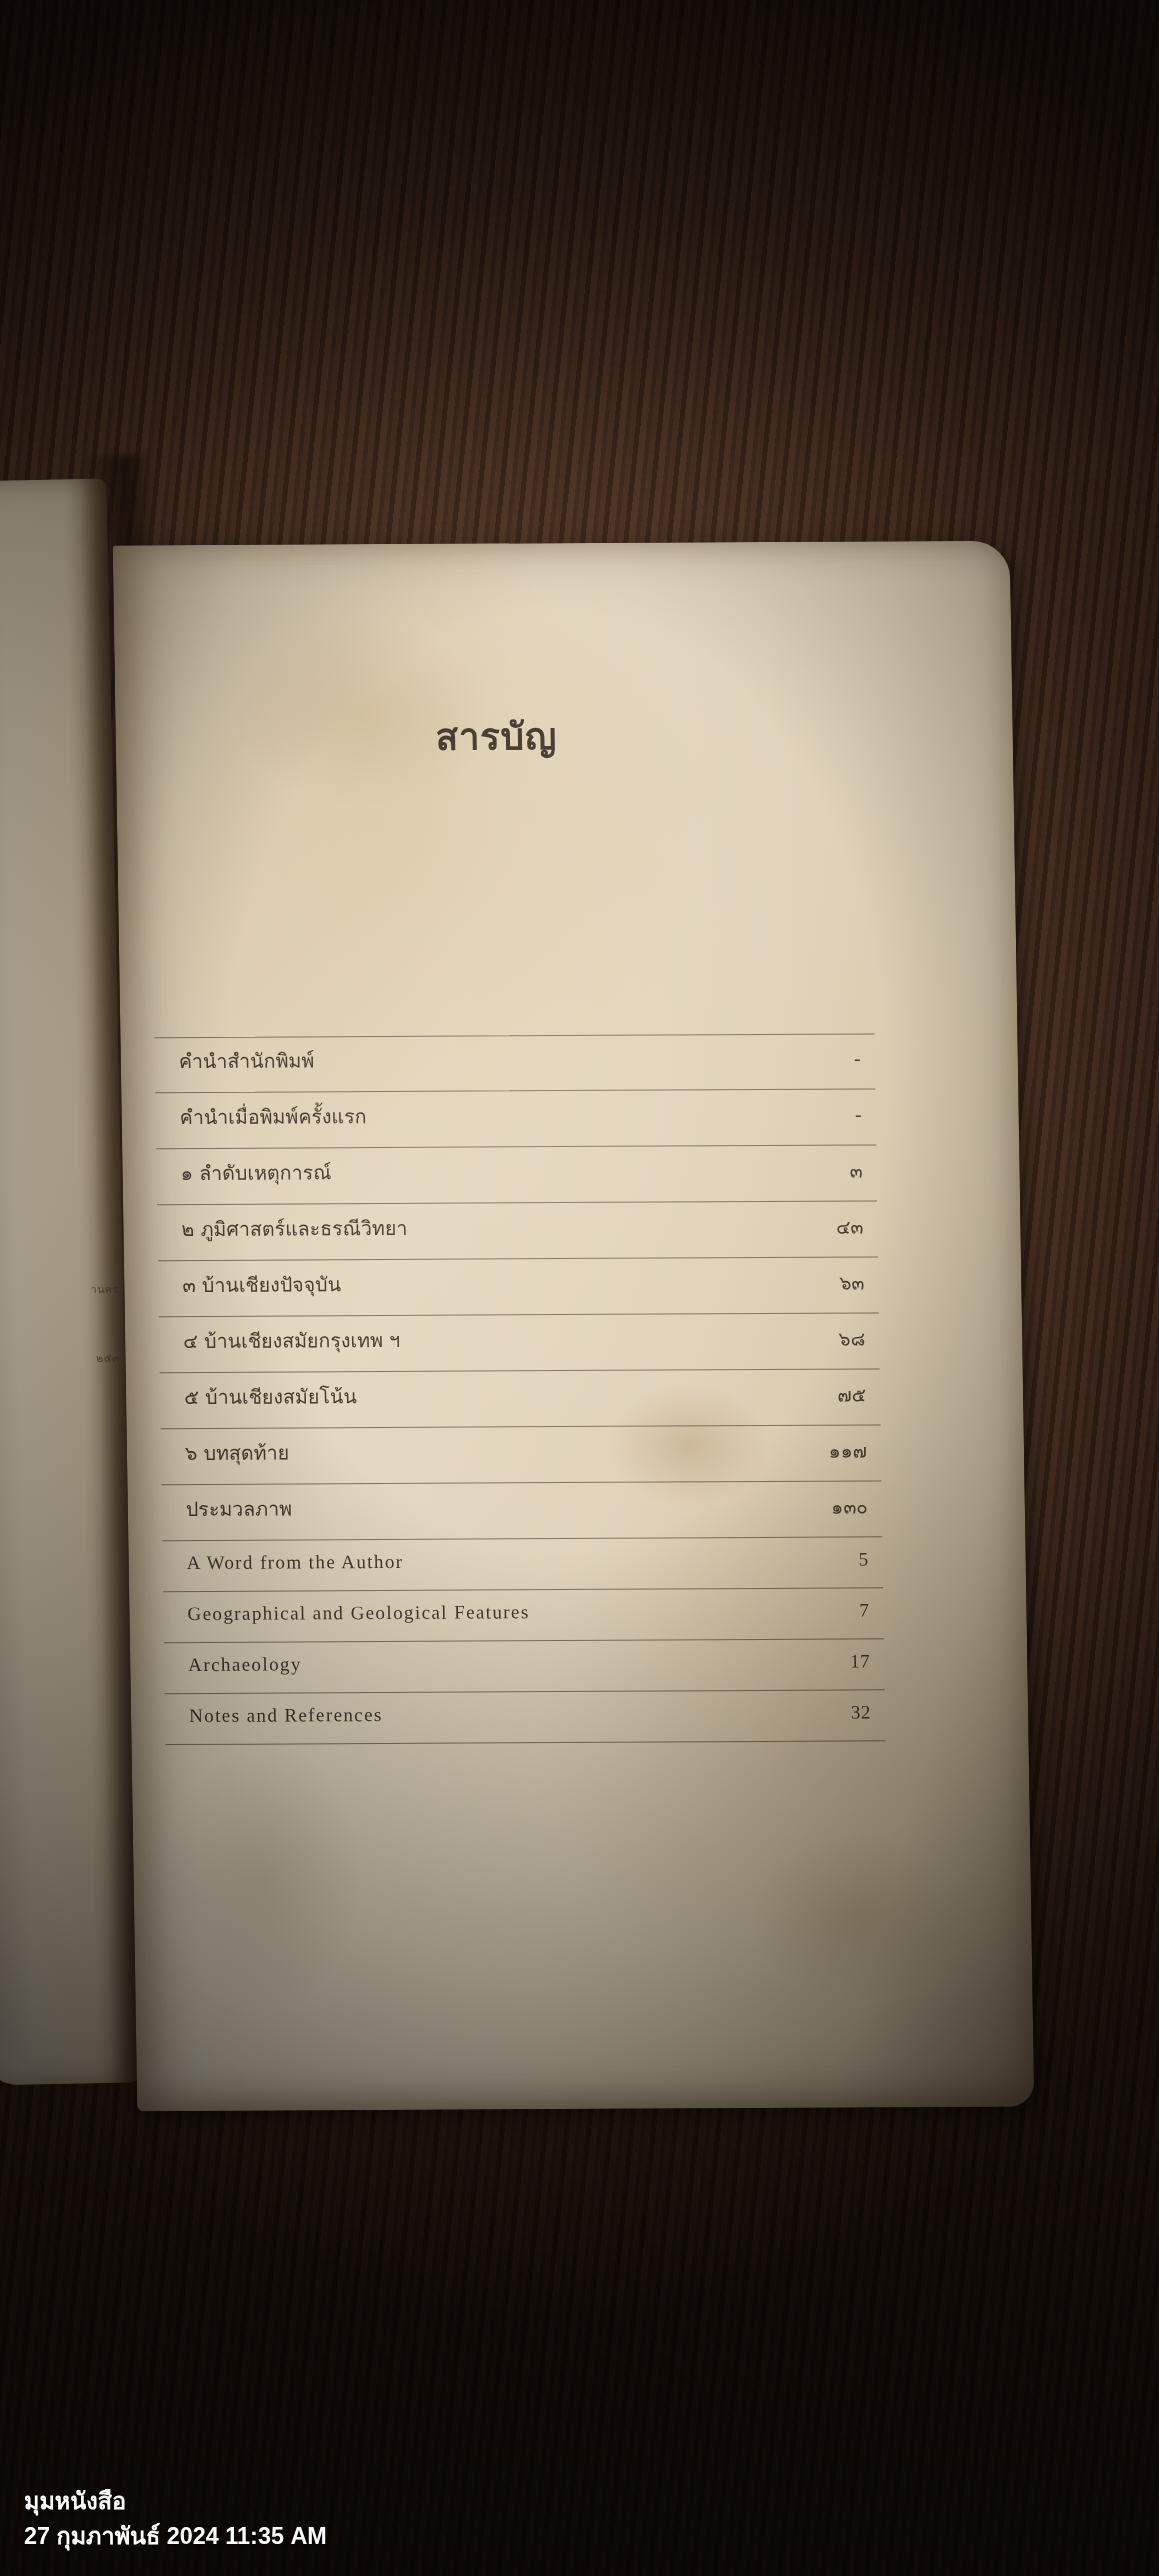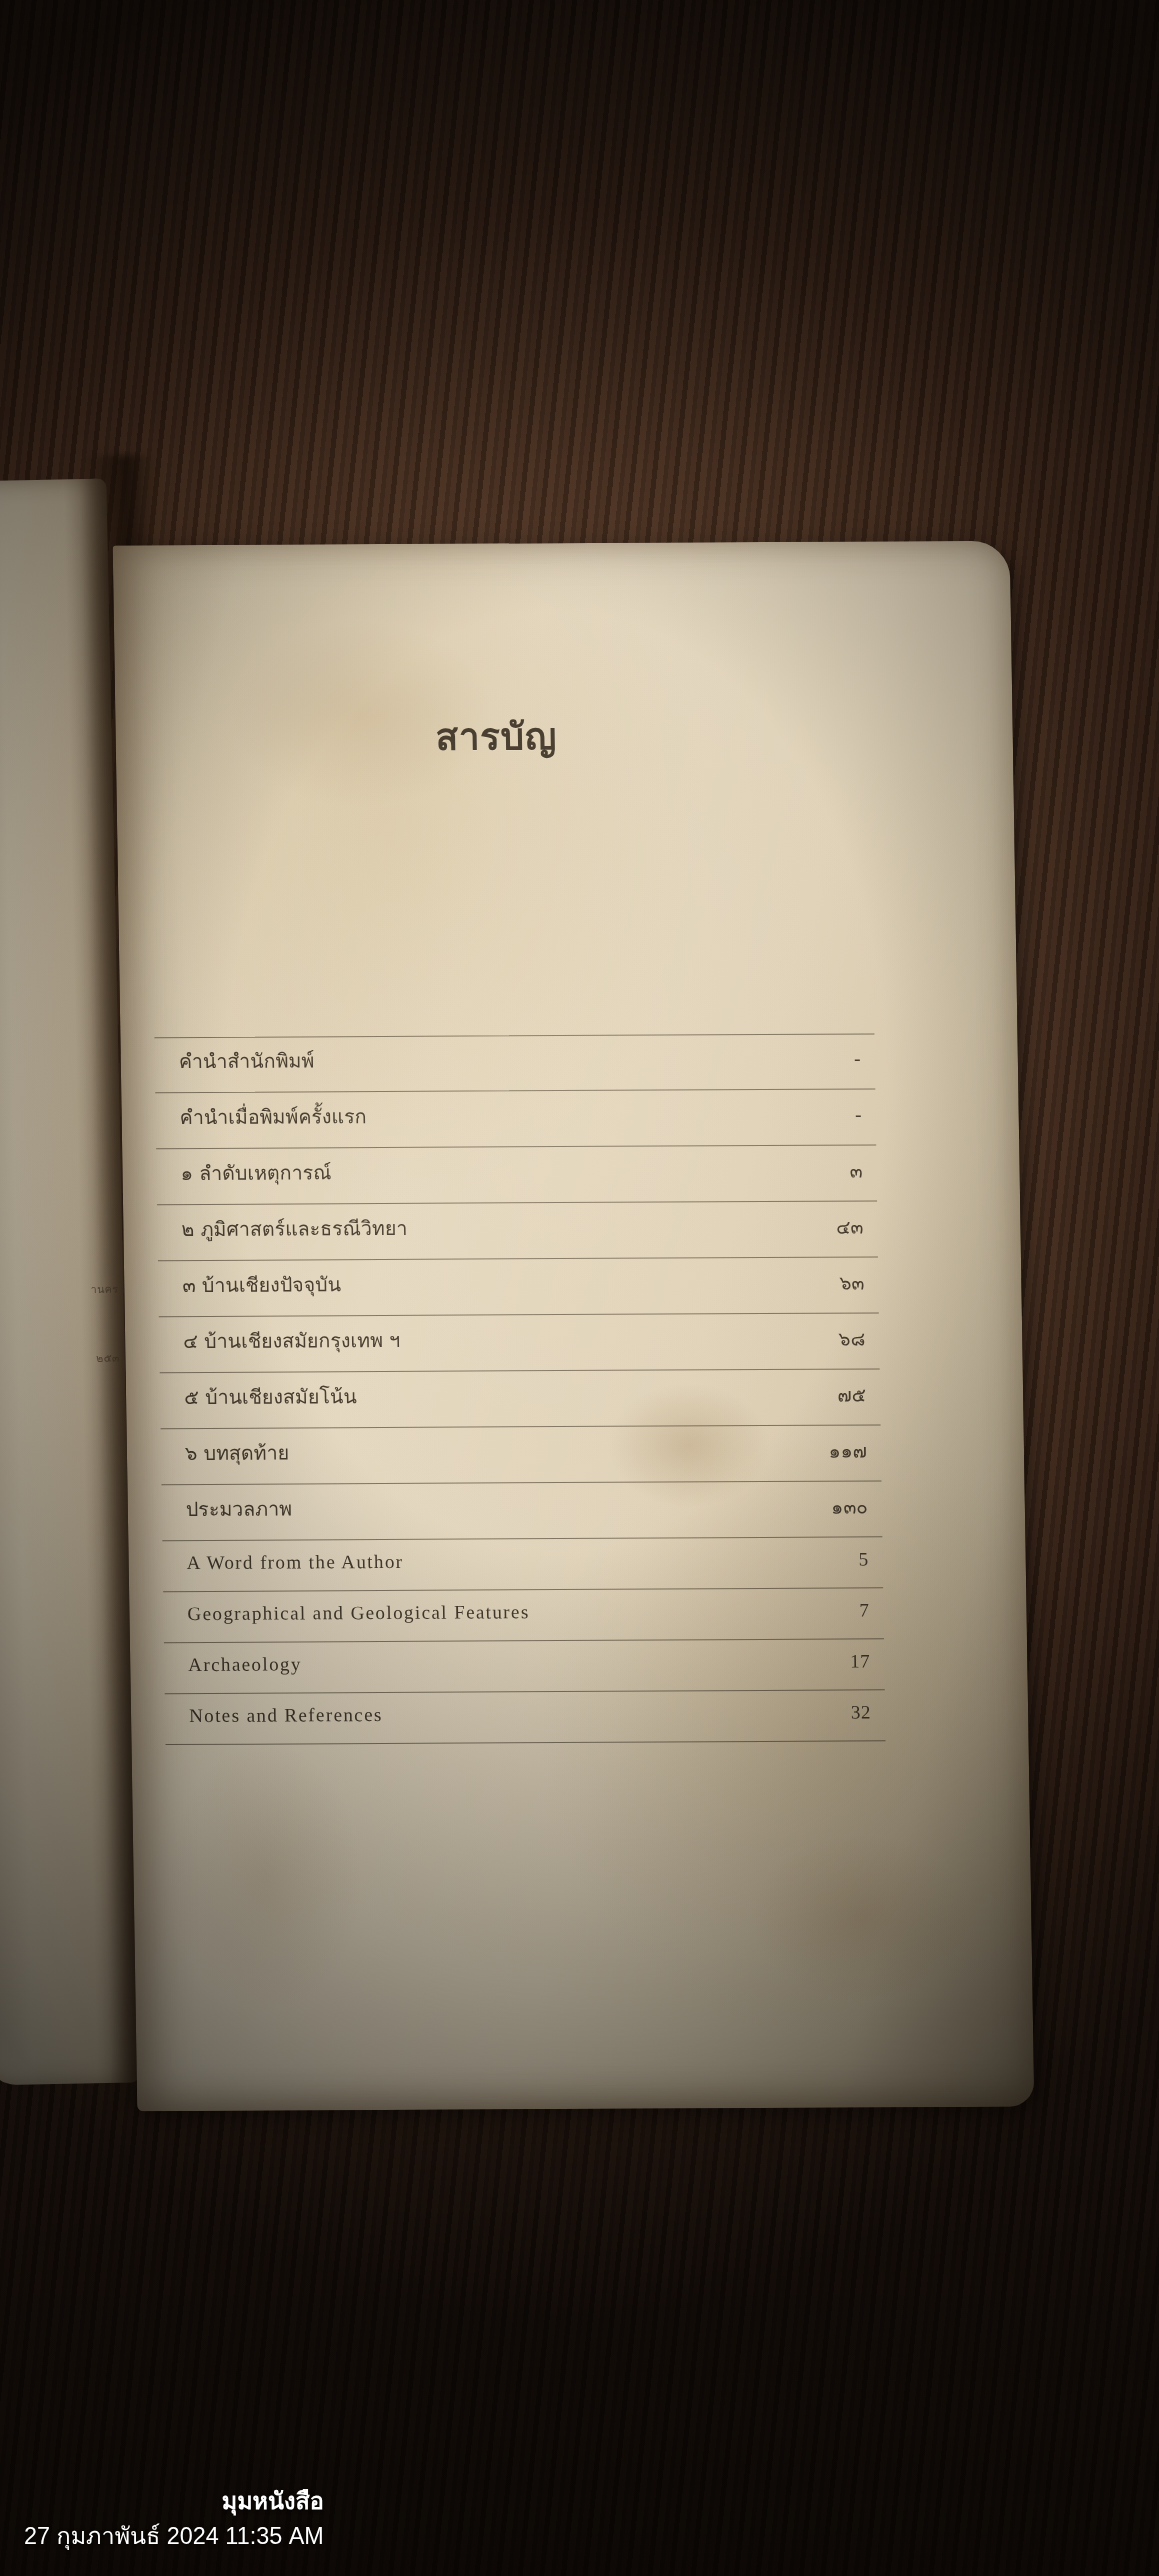--- a/index.html
+++ b/index.html
@@ -190,24 +190,23 @@
 
   
   .stamp {
     position: absolute;
     left: 24px;
     bottom: 23px;
     color: #ffffff;
     text-shadow: 0 1.3px 3.8px rgba(0,0,0,0.85);
     font-family: "Liberation Sans", sans-serif;
     line-height: 1.35;
-    text-align: right;
   }
   .stamp .line1 { font-size: 23.4px; font-weight: 600; }
-  .stamp .line2 { font-size: 23.4px; font-weight: 400; margin-top: 3.8px; }
+  .stamp .line2 { font-size: 23.4px; font-weight: 700; margin-top: 3.8px; }
 </style>
 </head>
 <body>
 
 <div id="photo">
 
   <div class="left-page">
     <div class="lp-text" style="top: 802px;">านคร</div>
     <div class="lp-text" style="top: 871px;">๒๕๓</div>
   </div>

